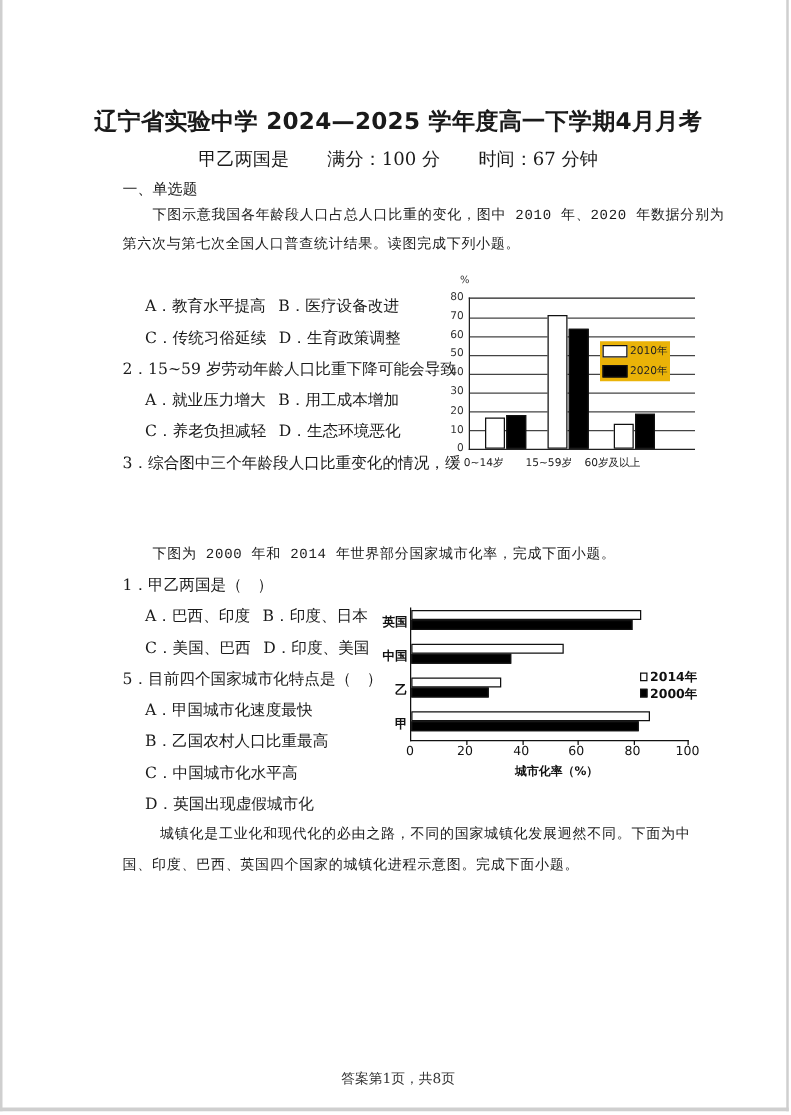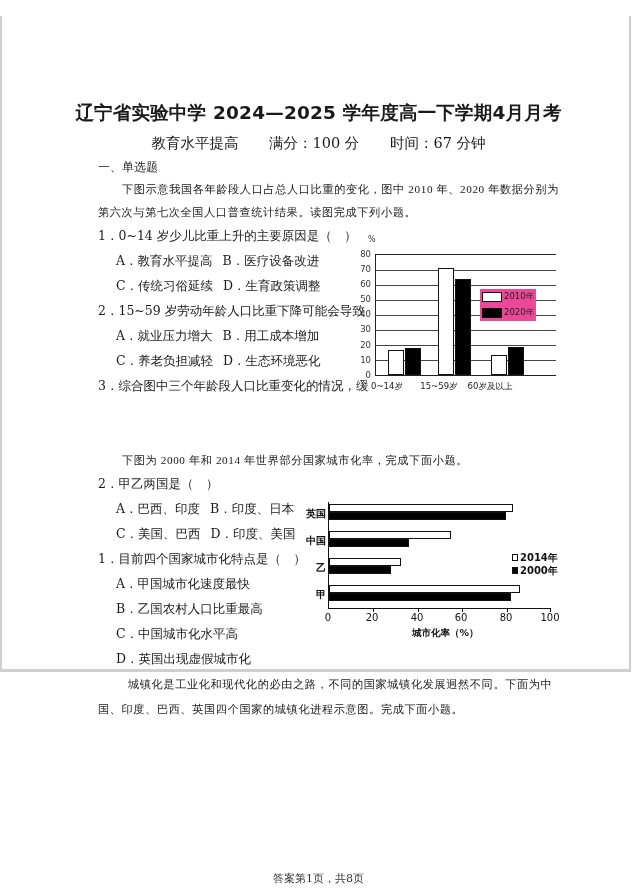--- a/index.html
+++ b/index.html
@@ -1,40 +1,40 @@
 <!DOCTYPE html>
 <html><head>
 <meta charset="utf-8">
 <style>
   html, body { margin:0; padding:0; }
   body { width:633px; height:892px; background:#ffffff; position:relative; overflow:hidden;
          font-family: "DejaVu Serif", "Liberation Serif", serif; color:#1a1a1a; }
-  .page { position:absolute; left:0; top:16px; width:631px; height:656px;
+  .page { position:absolute; left:0; top:0; width:631px; height:889px;
           border-left:2px solid #cfcfcf; border-right:2px solid #cfcfcf; border-bottom:3px solid #cfcfcf; box-sizing:border-box; }
   .line { position:absolute; white-space:nowrap; font-size:12.5px; line-height:16px; }
   .title { position:absolute; left:0; width:633px; top:84px; text-align:center;
            font-family:"DejaVu Sans","Liberation Sans",sans-serif; font-weight:bold; font-size:18.5px; letter-spacing:0.2px; }
   .subtitle { position:absolute; left:0; width:633px; top:118px; text-align:center; font-size:14.5px; }
   .subtitle span { margin:0 13px; }
   .section { font-family:"DejaVu Sans","Liberation Sans",sans-serif; font-weight:normal; font-size:12px; }
-  .intro { font-family:Liberation Serif, serif; font-size:11.2px; letter-spacing:0.6px; }
+  .intro { font-family:Liberation Mono, monospace; font-size:11.2px; letter-spacing:0.6px; }
   .opt { display:inline-block; }
   .footer { position:absolute; left:0; width:633px; top:855px; text-align:center; font-size:11px; color:#333; }
 
   
   .c1 { position:absolute; left:340px; top:215px; width:220px; height:165px; font-family:"DejaVu Sans","Liberation Sans",sans-serif; }
   .c1 .unit { position:absolute; left:26px; top:4px; font-size:8px; color:#333; }
   .c1 .plot { position:absolute; left:33px; top:23px; width:181px; height:122px; border-left:1px solid #222; border-bottom:1px solid #222; border-top:1px solid #222; box-sizing:border-box; }
   .c1 .grid { position:absolute; left:0; right:0; height:0; border-top:1px solid #444; }
   .c1 .ytick { position:absolute; left:0; width:29px; text-align:right; font-size:8.5px; color:#333; }
   .c1 .bar { position:absolute; bottom:0; width:16px; box-sizing:border-box; border:1px solid #111; }
   .c1 .bar.w { background:#fff; }
   .c1 .bar.b { background:#000; }
   .c1 .xlab { position:absolute; top:150px; font-size:8.5px; color:#222; text-align:center; width:60px; }
-  .c1 .legend { position:absolute; left:138px; top:58px; background:#ec4899; padding:0 2px; }
+  .c1 .legend { position:absolute; left:138px; top:58px; background:#eab308; padding:0 2px; }
   .c1 .lg-item { display:flex; align-items:center; font-size:8.5px; height:16px; color:#222; }
   .c1 .sw { width:20px; height:10px; border:1px solid #111; margin-right:2px; box-sizing:border-box; }
 
   
   .c2 { position:absolute; left:290px; top:478px; width:280px; height:150px; font-family:"DejaVu Sans","Liberation Sans",sans-serif; }
   .c2 .axis { position:absolute; left:36px; top:8px; width:222px; height:106px; border-left:1.5px solid #111; border-bottom:1.5px solid #111; }
   .c2 .hbar { position:absolute; left:0; height:8px; box-sizing:border-box; border:1.5px solid #111; }
   .c2 .hbar.w { background:#fff; }
   .c2 .hbar.b { background:#000; }
   .c2 .ylab { position:absolute; left:8px; font-size:10px; font-weight:bold; color:#111; width:26px; text-align:right; }
@@ -45,31 +45,30 @@
   .c2 .lg-item { display:flex; align-items:center; height:13px; }
   .c2 .sw { width:6px; height:7px; border:1.2px solid #111; margin-right:2px; box-sizing:border-box; }
 </style>
 </head>
 <body>
 
 <div class="page">
 
   <div class="title">辽宁省实验中学 2024—2025 学年度高一下学期4月月考</div>
   <div class="subtitle">
-    <span>教育水平提高</span>
+    <span>甲乙两国是</span>
     <span>满分：100 分</span>
     <span>时间：67 分钟</span>
   </div>
 
   <div class="line section" style="left:96px;top:143px;">一、单选题</div>
 
   <div class="line intro" style="left:120px;top:165px;">下图示意我国各年龄段人口占总人口比重的变化，图中 2010 年、2020 年数据分别为</div>
   <div class="line intro" style="left:96px;top:188px;">第六次与第七次全国人口普查统计结果。读图完成下列小题。</div>
 
-  <div class="line" style="left:96px;top:212px;">1．0~14 岁少儿比重上升的主要原因是（　）</div>
   <div class="line" style="left:114px;top:237px;text-align:center;">
     <span class="opt">A．教育水平提高</span>
     <span class="opt" style="margin-left:6px">B．医疗设备改进</span>
   </div>
   <div class="line" style="left:114px;top:262px;">
     <span class="opt">C．传统习俗延续</span>
     <span class="opt" style="margin-left:6px">D．生育政策调整</span>
   </div>
 
   <div class="line" style="left:96px;top:287px;">2．15~59 岁劳动年龄人口比重下降可能会导致</div>
@@ -79,31 +78,31 @@
   </div>
   <div class="line" style="left:114px;top:337px;">
     <span class="opt">C．养老负担减轻</span>
     <span class="opt" style="margin-left:6px">D．生态环境恶化</span>
   </div>
 
   <div class="line" style="left:96px;top:362px;">3．综合图中三个年龄段人口比重变化的情况，缓</div>
 
   <div class="line intro" style="left:120px;top:436px;">下图为 2000 年和 2014 年世界部分国家城市化率，完成下面小题。</div>
 
-  <div class="line" style="left:96px;top:460px;">2．甲乙两国是（　）</div>
+  <div class="line" style="left:96px;top:460px;">1．甲乙两国是（　）</div>
   <div class="line" style="left:114px;top:510px;">
     <span class="opt">C．美国、巴西</span>
     <span class="opt" style="margin-left:6px">D．印度、美国</span>
   </div>
   <div class="line" style="left:114px;top:485px;">
     <span class="opt">A．巴西、印度</span>
     <span class="opt" style="margin-left:6px">B．印度、日本</span>
   </div>
 
-  <div class="line" style="left:96px;top:535px;">1．目前四个国家城市化特点是（　）</div>
+  <div class="line" style="left:96px;top:535px;">5．目前四个国家城市化特点是（　）</div>
   <div class="line" style="left:114px;top:560px;">A．甲国城市化速度最快</div>
   <div class="line" style="left:114px;top:585px;">B．乙国农村人口比重最高</div>
   <div class="line" style="left:114px;top:610px;">C．中国城市化水平高</div>
   <div class="line" style="left:114px;top:635px;text-align:center;">D．英国出现虚假城市化</div>
 
   <div class="line intro" style="left:126px;top:660px;">城镇化是工业化和现代化的必由之路，不同的国家城镇化发展迥然不同。下面为中</div>
   <div class="line intro" style="left:96px;top:685px;">国、印度、巴西、英国四个国家的城镇化进程示意图。完成下面小题。</div>
 
   <div class="c1">
     <div class="unit">%</div>

